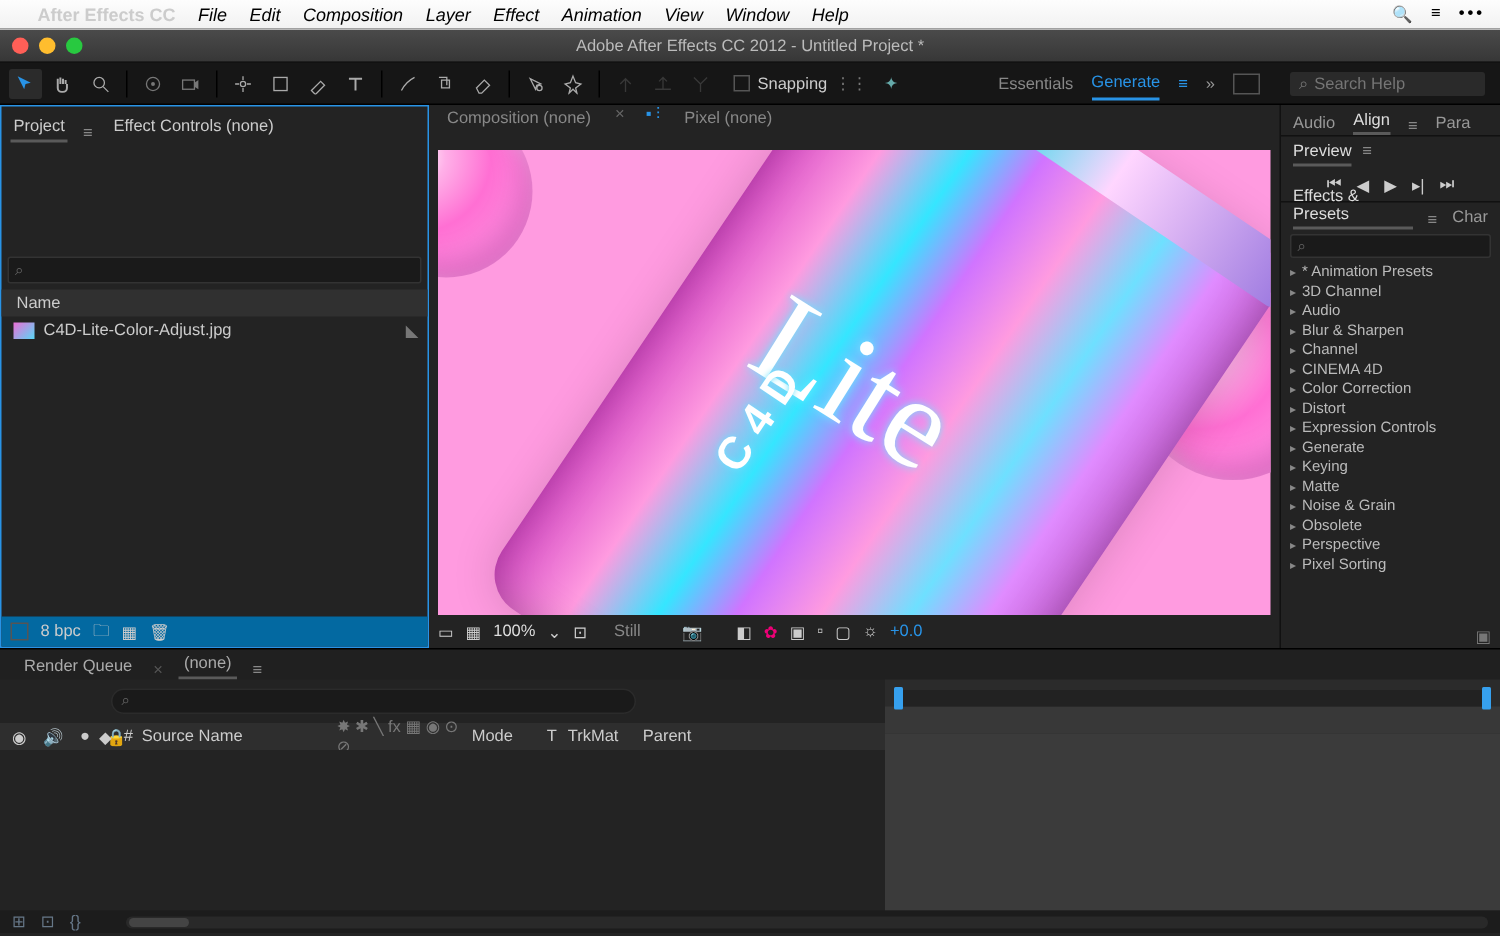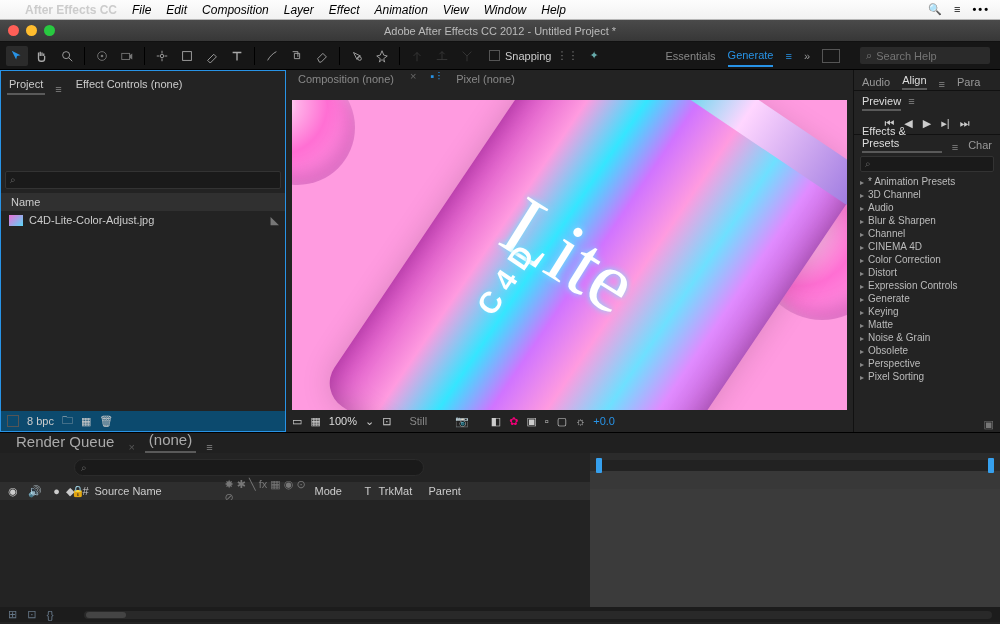--- a/index.html
+++ b/index.html
@@ -43,21 +43,21 @@
   .ptabs{display:flex;height:24px;align-items:flex-end;padding-left:6px;gap:12px;}
   .ptab{font-size:11px;color:#ccc;border-bottom:2px solid transparent;padding:3px 2px;}
   .ptab.active{border-bottom:2px solid #5a5a5a;}
   .pmenu{margin-left:-2px;color:#888;}
   .project .pinfo{flex:0 0 76px;}
   .project .psearch{height:18px;background:#1a1a1a;margin:0 4px;border:1px solid #333;border-radius:2px;display:flex;align-items:center;padding:0 4px;}
   .project .phead{height:18px;background:#303030;margin-top:4px;display:flex;align-items:center;padding-left:10px;font-size:10px;color:#aaa;}
   .project .prow{height:18px;display:flex;align-items:center;padding-left:8px;gap:6px;}
   .project .prow .thumb{width:14px;height:11px;background:linear-gradient(135deg,#eb6fd6,#58d7f6);}
   .project .pfill{flex:1;}
-  .project .pfoot{height:20px;background:#0c4a6e;display:flex;align-items:center;gap:8px;padding:0 6px;font-size:10px;color:#888;}
+  .project .pfoot{height:20px;background:#0369a1;display:flex;align-items:center;gap:8px;padding:0 6px;font-size:10px;color:#888;}
   .pfoot .sw{width:12px;height:12px;border:1px solid #555;}
 
   
   .viewer{flex:1;background:#232323;display:flex;flex-direction:column;}
   .vtabs{height:24px;display:flex;align-items:flex-start;padding-left:10px;gap:14px;}
   .vtab{font-size:11px;color:#888;padding:3px 2px;border-bottom:2px solid transparent;}
   .vtab.active{border-bottom:2px solid #5a5a5a;color:#aaa;}
   .vtab .link{color:#2893e6;}
   .canvas{flex:1;margin:6px 6px 0 6px;background:#ff9be0;position:relative;overflow:hidden;}
   .canvas .can{position:absolute;left:24%;top:-18%;width:60%;height:155%;transform:rotate(34deg);
@@ -86,21 +86,21 @@
   .epane{border-top:1px solid #111;display:flex;flex-direction:column;flex:1;min-height:0;}
   .epane .head{display:flex;align-items:flex-end;height:18px;padding:0 8px;gap:10px;}
   .epane .srch{margin:3px 6px;background:#1a1a1a;border:1px solid #333;border-radius:2px;height:16px;display:flex;align-items:center;padding:0 4px;}
   .epane .list{flex:1;overflow:hidden;padding-left:6px;}
   .epane .li{font-size:10px;color:#bbb;padding:1px 0;}
   .epane .li::before{content:"▸";font-size:8px;margin-right:4px;color:#888;}
 
   
   .timeline{height:190px;background:#202020;border-top:1px solid #000;display:flex;flex-direction:column;}
   .tltabs{height:20px;display:flex;align-items:flex-end;padding-left:12px;gap:10px;}
-  .tltab{font-size:15px;color:#aaa;padding:0 4px 3px;}
+  .tltab{font-size:11px;color:#aaa;padding:0 4px 3px;}
   .tltab.active{border-bottom:2px solid #5a5a5a;}
   .tlbody{flex:1;display:flex;}
   .tlleft{width:590px;background:#232323;display:flex;flex-direction:column;}
   .tlsearch{margin:6px 8px 6px 74px;height:17px;width:350px;background:#1a1a1a;border:1px solid #2b2b2b;border-radius:9px;display:flex;align-items:center;padding:0 6px;}
   .tlcols{height:18px;background:#2e2e2e;display:flex;align-items:center;font-size:10px;color:#999;}
   .tlcols span{padding:0 4px;}
   .tlright{flex:1;background:#2b2b2b;display:flex;flex-direction:column;}
   .tlruler{height:11px;background:#222;margin:7px 6px 0;position:relative;border-radius:2px;}
   .tlhandle{position:absolute;top:-2px;width:6px;height:15px;background:#36a0ee;border-radius:1px;}
   .tlrow{height:18px;background:#383838;margin-top:0;}

